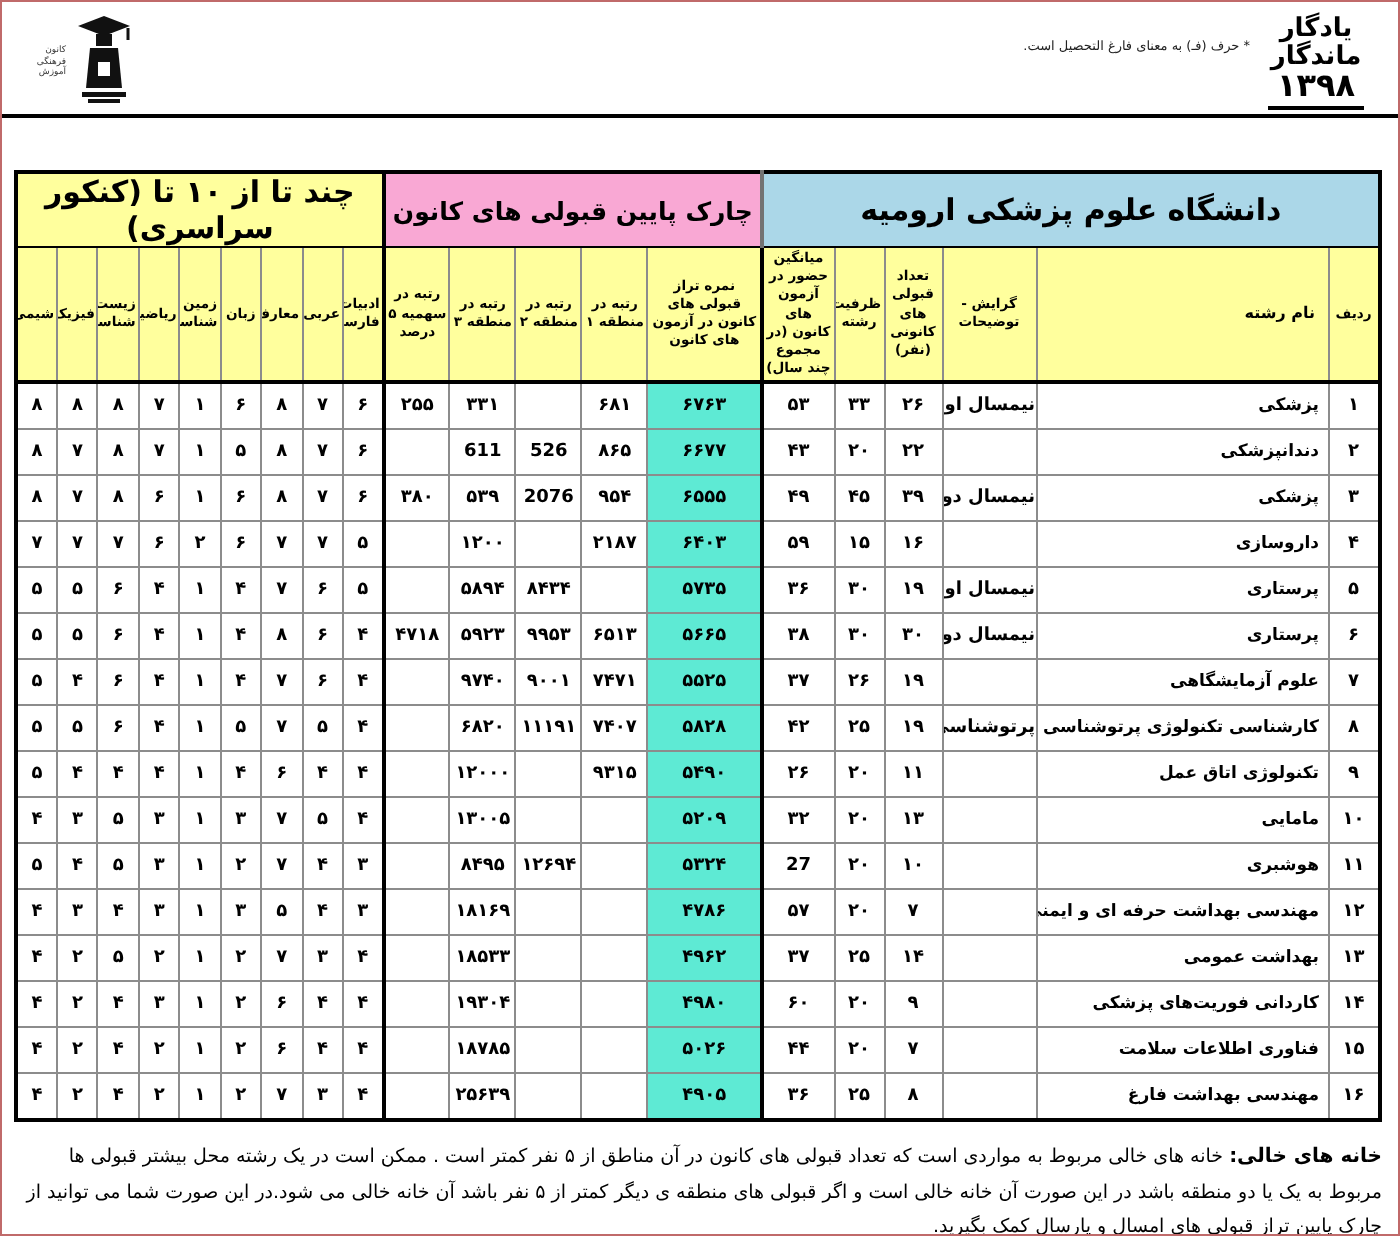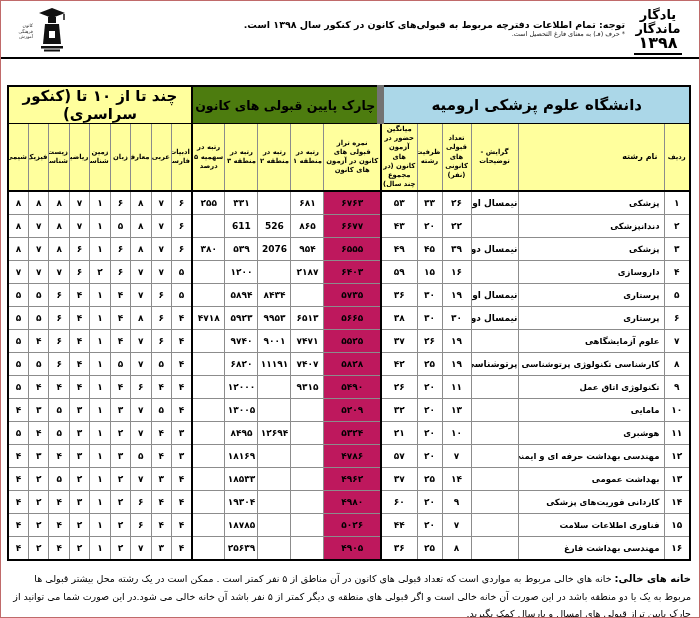--- a/index.html
+++ b/index.html
@@ -26,26 +26,26 @@
   .logo-org{display:flex;flex-direction:column;gap:1px;font-size:4.5px;color:#333;line-height:1.1;text-align:right;}
   .rule{border-top:2px solid #000;margin:0 -8px;}
   
   table{
     width:684px;border-collapse:collapse;table-layout:fixed;
     margin-top:26px;border:2px solid #000;
   }
   th,td{border:1px solid #8c8c8c;text-align:center;padding:0;overflow:hidden;color:#000;}
   td{height:22px;font-size:9px;font-weight:bold;white-space:nowrap;}
   td.c1{text-align:right;padding-right:4px;padding-left:2px;font-size:8.5px;}
-  td.c6{background:#be185d;}
+  td.c6{background:#5eead4;}
   .c6{border-right:2px solid #000 !important;}
   .c11{border-right:2px solid #000 !important;}
   .gh{height:24px;font-weight:bold;border:1px solid #000;}
   .gh-univ{background:#abd7e8;font-size:15px;}
-  .gh-quart{background:#4d7c0f;font-size:12.5px;border-right:7px solid #737373;}
+  .gh-quart{background:#f9a8d4;font-size:12.5px;border-right:2px solid #737373;}
   .gh-subj{background:#ffff9d;font-size:15px;border-right:2px solid #000;}
   tr.col-row th{
     background:#ffff9d;height:60px;font-size:6.8px;font-weight:bold;
     line-height:1.35;padding:1px;vertical-align:middle;white-space:normal;
     border-bottom:2px solid #000;
   }
   tr.col-row th.c1{text-align:right;padding-right:6px;font-size:8px;}
   
   .footnotes{margin-top:9px;font-size:9.5px;line-height:1.8;text-align:right;color:#000;}
   .footnotes p{margin:0 0 3px 0;}
@@ -56,21 +56,20 @@
 
 <div class="page">
 
   <div class="hdr">
     <div class="brand">
       <div class="bl">یادگار</div>
       <div class="bl">ماندگار</div>
       <div class="by">۱۳۹۸</div>
     </div>
     <div class="notes-block">
-      <div class="top-note">توجه: تمام اطلاعات دفترچه مربوط به قبولی‌های کانون در کنکور سال ۱۳۹۸ است.</div>
       <div class="sub-note">* حرف (فـ) به معنای فارغ التحصیل است.</div>
     </div>
     <div class="logo-wrap">
       <span>
         <svg width="34" height="46" viewBox="0 0 34 46">
           <polygon points="17,1 30,6 17,11 4,6" fill="#111"></polygon>
           <line x1="29" y1="7" x2="29" y2="13" stroke="#111" stroke-width="1.5"></line>
           <rect x="13" y="10" width="8" height="6" fill="#111"></rect>
           <path d="M10 17 h14 l2 20 h-18 z" fill="#111"></path>
           <rect x="14" y="24" width="6" height="7" fill="#fff"></rect>
@@ -360,21 +359,21 @@
           <td class="c17">۵</td>
           <td class="c18">۳</td>
           <td class="c19">۴</td>
         </tr>
         <tr>
           <td class="c0">۱۱</td>
           <td class="c1">هوشبری</td>
           <td class="c2"></td>
           <td class="c3">۱۰</td>
           <td class="c4">۲۰</td>
-          <td class="c5">۲۱</td>
+          <td class="c5">27</td>
           <td class="c6">۵۳۲۴</td>
           <td class="c7"></td>
           <td class="c8">۱۲۶۹۴</td>
           <td class="c9">۸۴۹۵</td>
           <td class="c10"></td>
           <td class="c11">۳</td>
           <td class="c12">۴</td>
           <td class="c13">۷</td>
           <td class="c14">۲</td>
           <td class="c15">۱</td>

